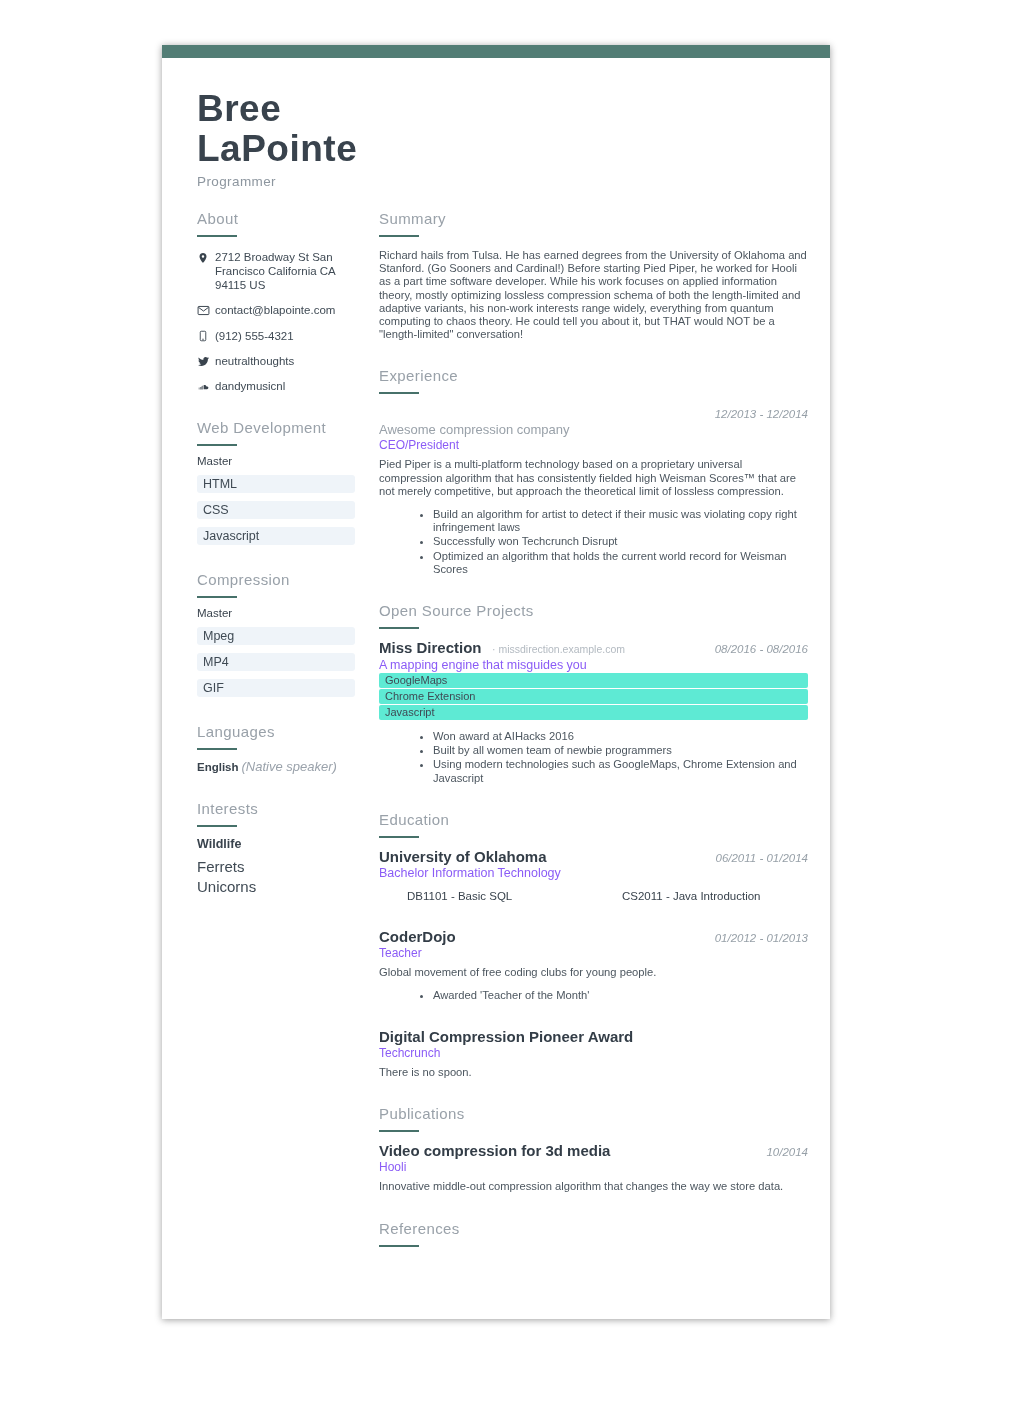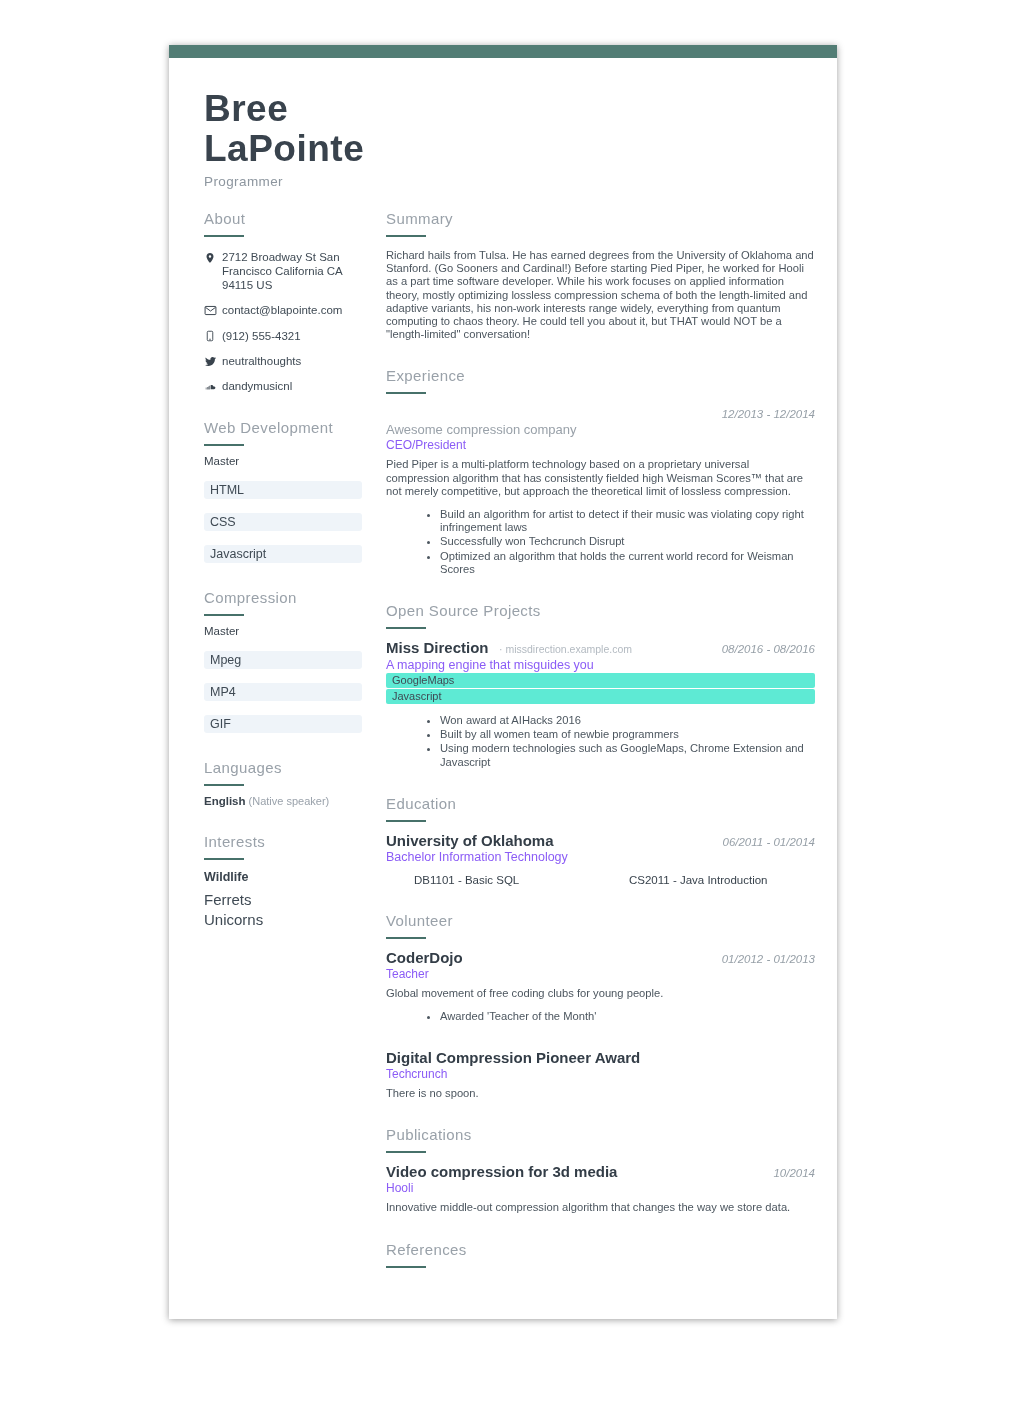--- a/index.html
+++ b/index.html
@@ -1,17 +1,17 @@
 <!DOCTYPE html>
 <html><head>
 <meta charset="utf-8">
 <style>
   html,body{margin:0;padding:0;background:#ffffff;width:1024px;height:1418px;
     font-family:"Liberation Sans",sans-serif;-webkit-font-smoothing:antialiased;}
-  .page{position:absolute;left:169px;top:45px;width:668px;height:1274px;background:#fff;
+  .page{position:absolute;left:162px;top:45px;width:668px;height:1274px;background:#fff;
     box-shadow:0 1px 7px rgba(0,0,0,0.38);overflow:hidden;}
   .topbar{height:13px;background:#527d75;}
   .content{padding:0 22px 0 35px;}
   
   .name{margin:31px 0 0 0;font-size:37px;line-height:40px;font-weight:700;color:#39434d;letter-spacing:0.5px;}
   .job-title{margin-top:5px;font-size:13.5px;color:#8d969f;letter-spacing:0.4px;}
   
   .columns{display:flex;margin-top:21px;}
   .sidebar{width:158px;flex:0 0 158px;margin-right:24px;}
   .main{flex:1;min-width:0;}
@@ -21,25 +21,25 @@
   section{margin-top:26px;}
   section.first{margin-top:0;}
   
   .c-row{display:flex;margin-top:11px;align-items:center;}
   .c-row.top{align-items:flex-start;margin-top:13px;}
   .c-icon{flex:0 0 18px;color:#39434d;display:flex;align-items:center;padding-top:1px;}
   .c-text{font-size:11.5px;line-height:14px;color:#3f4a54;word-break:break-word;}
   
   .level{margin-top:9px;font-size:11.5px;font-weight:400;color:#39434d;}
   .pill{background:#eff4f9;border-radius:3px;height:18px;line-height:18px;
-    padding-left:6px;font-size:12.5px;color:#3f4a54;margin-top:14px;}
+    padding-left:6px;font-size:12.5px;color:#3f4a54;margin-top:8px;}
   
   .lang-row{margin-top:9px;font-size:11.5px;color:#39434d;}
   .lang-name{font-weight:700;}
-  .lang-note{color:#9aa2ab;margin-left:3px;font-size:11px;}
+  .lang-note{font-style:italic;color:#9aa2ab;margin-left:3px;font-size:13px;}
   .interest-primary{margin-top:10px;font-size:12.5px;font-weight:700;color:#39434d;}
   .interest-item{margin-top:4px;font-size:15px;color:#3f4a54;line-height:16px;}
   .interest-list{margin-top:8px;}
   
   .body-text{font-size:11.2px;line-height:13.2px;color:#4c565f;}
   .date{font-size:11.5px;font-style:italic;color:#97a0a8;}
   .date-row{text-align:right;margin-top:10px;}
   .muted-line{font-size:13px;color:#99a1a9;line-height:15px;}
   .muted-sub{font-size:12px;color:#8b5cf6;line-height:14px;margin-top:1px;}
   .entry-title{font-size:15px;font-weight:700;color:#333d47;}
@@ -184,20 +184,21 @@
           <div class="title-row">
             <span>
               <span class="entry-title">Miss Direction</span>
               <span class="url">· missdirection.example.com</span>
             </span>
             <span class="date">08/2016 - 08/2016</span>
           </div>
           <div class="muted-sub" style="font-size:12.5px;">A mapping engine that misguides you</div>
           <div class="tags">
               <div class="tag">GoogleMaps</div>
+              <div class="tag">Chrome Extension</div>
               <div class="tag">Javascript</div>
             </div>
           <ul>
               <li>Won award at AIHacks 2016</li>
               <li>Built by all women team of newbie programmers</li>
               <li>Using modern technologies such as GoogleMaps, Chrome Extension and Javascript</li>
             </ul>
         </section>
 
         <section>
@@ -207,21 +208,20 @@
             <span class="date">06/2011 - 01/2014</span>
           </div>
           <div class="muted-sub" style="font-size:12.5px;">Bachelor Information Technology</div>
           <div class="courses">
               <div class="course">DB1101 - Basic SQL</div>
               <div class="course">CS2011 - Java Introduction</div>
             </div>
         </section>
 
         <section>
-          <h2 class="sec-h">Volunteer</h2>
           <div class="title-row">
             <span class="entry-title">CoderDojo</span>
             <span class="date">01/2012 - 01/2013</span>
           </div>
           <div class="muted-sub">Teacher</div>
           <p class="body-text para" style="margin-bottom:0;">Global movement of free coding clubs for young people.</p>
           <ul>
               <li>Awarded 'Teacher of the Month'</li>
             </ul>
         </section>

